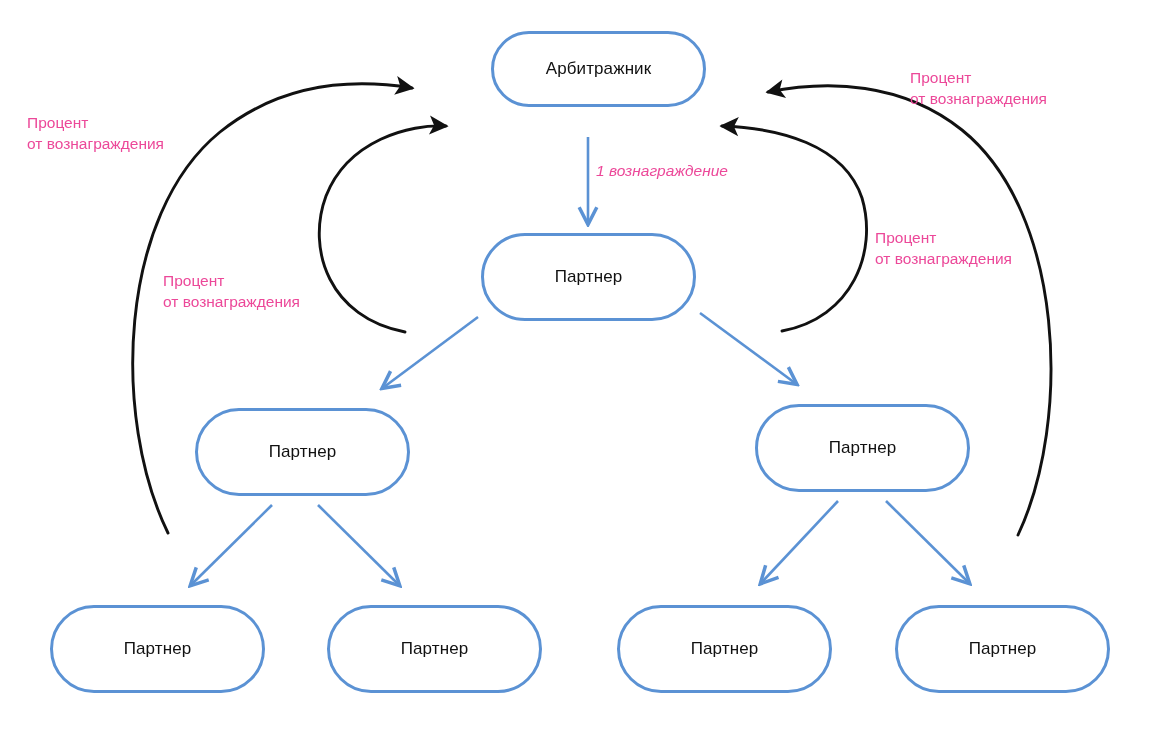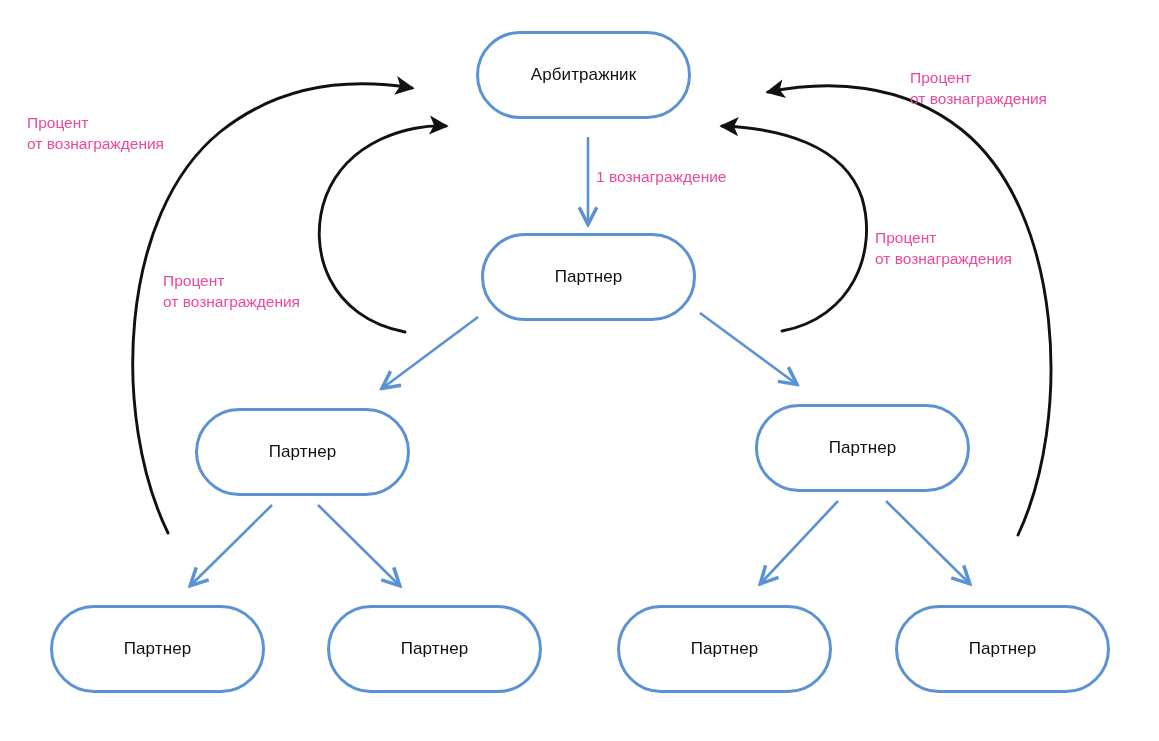--- a/index.html
+++ b/index.html
@@ -80,21 +80,21 @@
 
     <path d="M168,533 C112,418 118,215 220,132 C280,84 350,78 412,88" fill="none" stroke="#111111" stroke-width="2.9" stroke-linecap="round" marker-end="url(#black-head)"></path>
 
     <path d="M405,332 C330,318 306,250 326,196 C348,140 410,124 446,126" fill="none" stroke="#111111" stroke-width="2.9" stroke-linecap="round" marker-end="url(#black-head)"></path>
 
     <path d="M782,331 C852,318 878,252 862,198 C844,144 778,128 722,126" fill="none" stroke="#111111" stroke-width="2.9" stroke-linecap="round" marker-end="url(#black-head)"></path>
 
     <path d="M1018,535 C1072,420 1064,212 962,130 C902,82 828,80 768,92" fill="none" stroke="#111111" stroke-width="2.9" stroke-linecap="round" marker-end="url(#black-head)"></path>
   </svg>
 
-  <div class="node" style="left:476px; top:31px; width:215px; height:88px;">
+  <div class="node" style="left:491px; top:31px; width:215px; height:76px;">
     <span class="node-label">Арбитражник</span>
   </div>
 
   <div class="node" style="left:481px; top:233px; width:215px; height:88px;">
     <span class="node-label">Партнер</span>
   </div>
 
   <div class="node" style="left:195px; top:408px; width:215px; height:88px;">
     <span class="node-label">Партнер</span>
   </div>
@@ -112,21 +112,21 @@
   </div>
 
   <div class="node" style="left:617px; top:605px; width:215px; height:88px;">
     <span class="node-label">Партнер</span>
   </div>
 
   <div class="node" style="left:895px; top:605px; width:215px; height:88px;">
     <span class="node-label">Партнер</span>
   </div>
 
-  <div class="edge-label" style="left:596px; top:167px;">1 вознаграждение</div>
+  <div class="edge-label" style="left:596px; top:161px;font-style:italic;">1 вознаграждение</div>
 
   <div class="edge-label" style="left:27px; top:113px;">Процент
 от вознаграждения</div>
 
   <div class="edge-label" style="left:163px; top:271px;">Процент
 от вознаграждения</div>
 
   <div class="edge-label" style="left:910px; top:68px;">Процент
 от вознаграждения</div>
 

